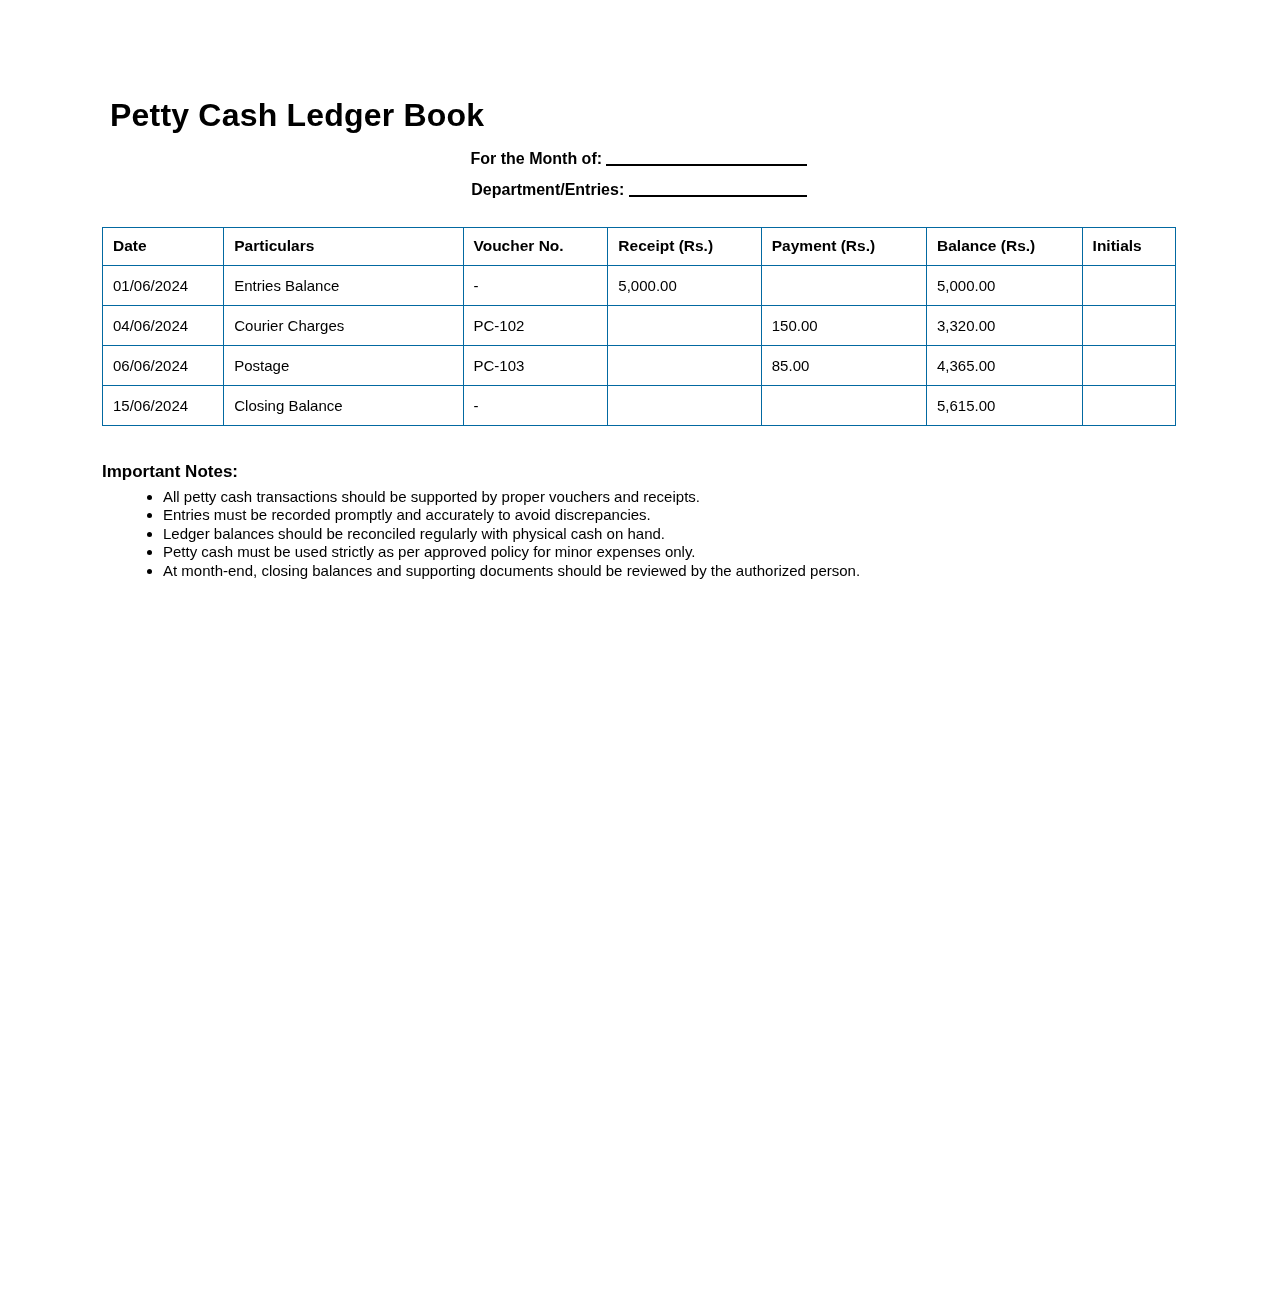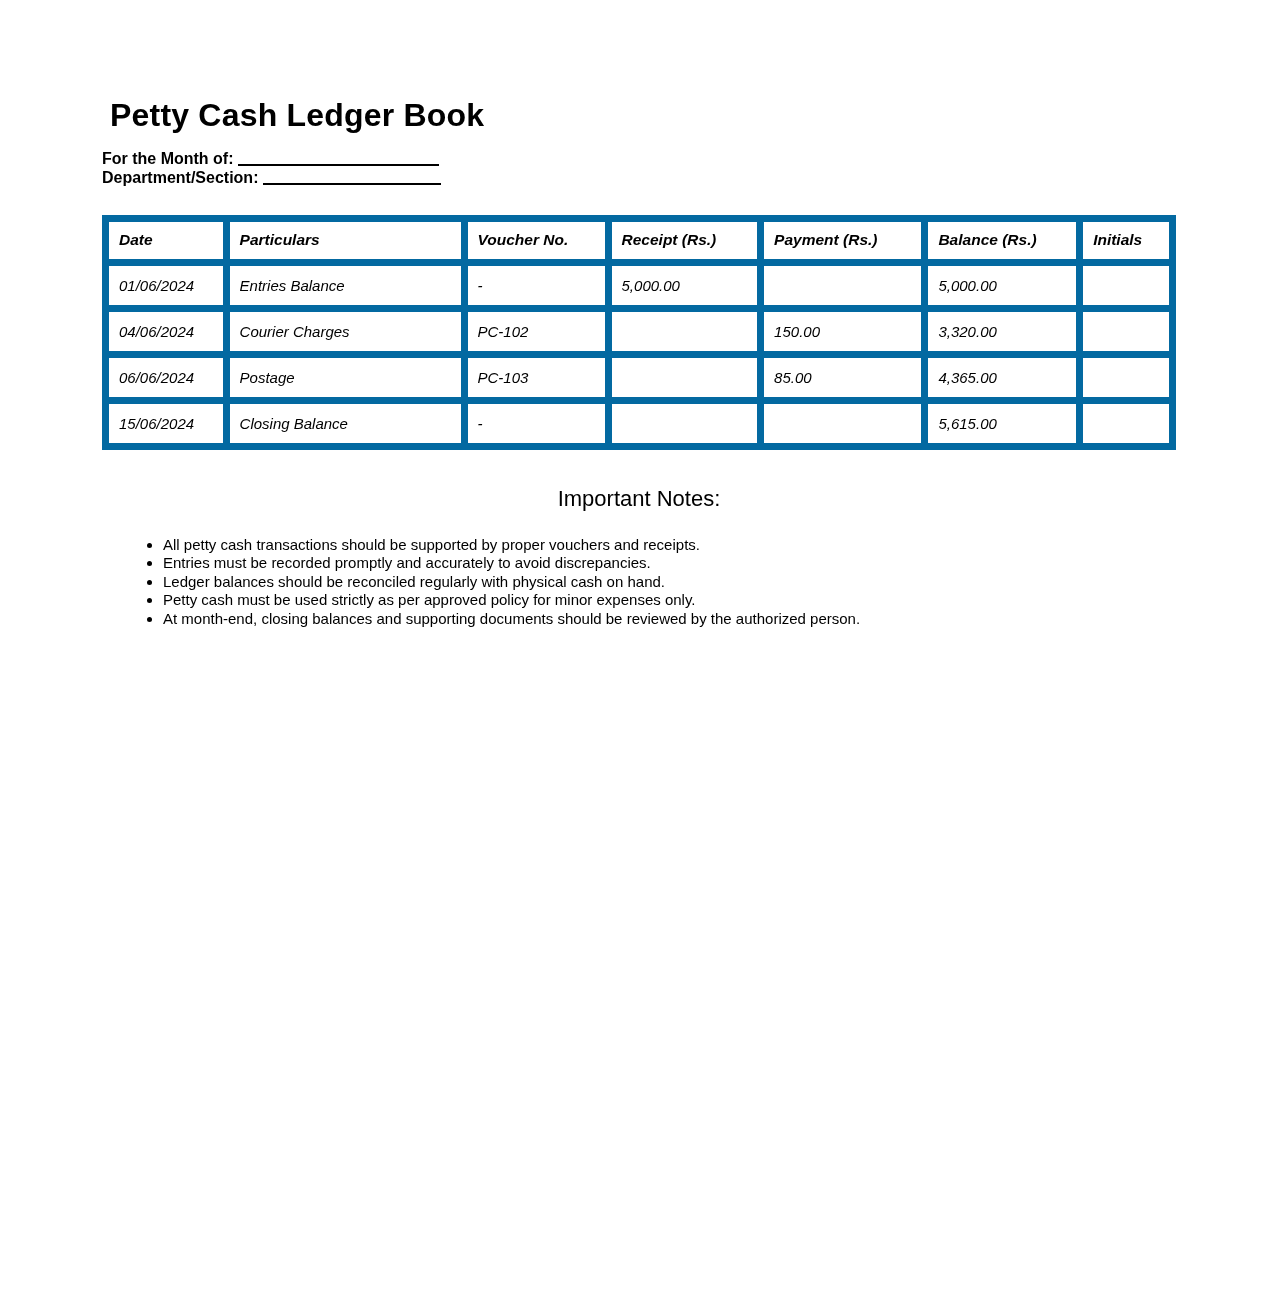--- a/index.html
+++ b/index.html
@@ -19,78 +19,77 @@
     font-size: 32px;
     font-weight: bold;
     margin: 0 0 15px 8px;
     line-height: 1.15;
     letter-spacing: 0.2px;
   }
   .form-line {
     font-size: 16px;
     font-weight: bold;
     line-height: 19px;
-    margin: 0;
+    margin: 12px;
     white-space: nowrap;
+    text-align: center;
   }
   .blank-line {
     display: inline-block;
     border-bottom: 2px solid #000000;
     height: 12px;
     transform: translateY(2px);
   }
   .blank-line.month { width: 201px; }
   .blank-line.dept  { width: 178px; }
 
   table.ledger {
     margin-top: 28px;
     width: 100%;
     border-collapse: collapse;
     table-layout: fixed;
     font-size: 15px;
   }
   table.ledger th, table.ledger td {
-    border: 7px solid #0369a1;
+    border: 1px solid #0369a1;
     text-align: left;
     vertical-align: middle;
     overflow: hidden;
     white-space: nowrap;
-    font-style: italic;
   }
   table.ledger th {
     font-weight: bold;
     font-size: 15.5px;
     padding: 9px 10px 10px 10px;
   }
   table.ledger td {
     font-weight: normal;
     padding: 11px 10px;
   }
   .notes-heading {
-    font-size: 22px;
-    font-weight: normal;
+    font-size: 17px;
+    font-weight: bold;
     margin: 36px 0 0 0;
-    text-align: center;
   }
   ul.notes-list {
-    margin: 24px 0 0 0;
+    margin: 6px 0 0 0;
     padding-left: 61px;
     font-size: 15px;
     line-height: 18.5px;
   }
   ul.notes-list li { margin: 0; }
 </style>
 </head>
 <body>
 
 <h1 class="page-title">Petty Cash Ledger Book</h1>
 
 <p class="form-line"><span>For the Month of:</span> <span class="blank-line month"></span></p>
 
-<p class="form-line"><span>Department/Section:</span> <span class="blank-line dept"></span></p>
+<p class="form-line"><span>Department/Entries:</span> <span class="blank-line dept"></span></p>
 
 <table class="ledger">
   <colgroup>
       <col style="width: 11.3%;">
       <col style="width: 22.3%;">
       <col style="width: 13.5%;">
       <col style="width: 14.3%;">
       <col style="width: 15.4%;">
       <col style="width: 14.5%;">
       <col style="width: 8.7%;">

